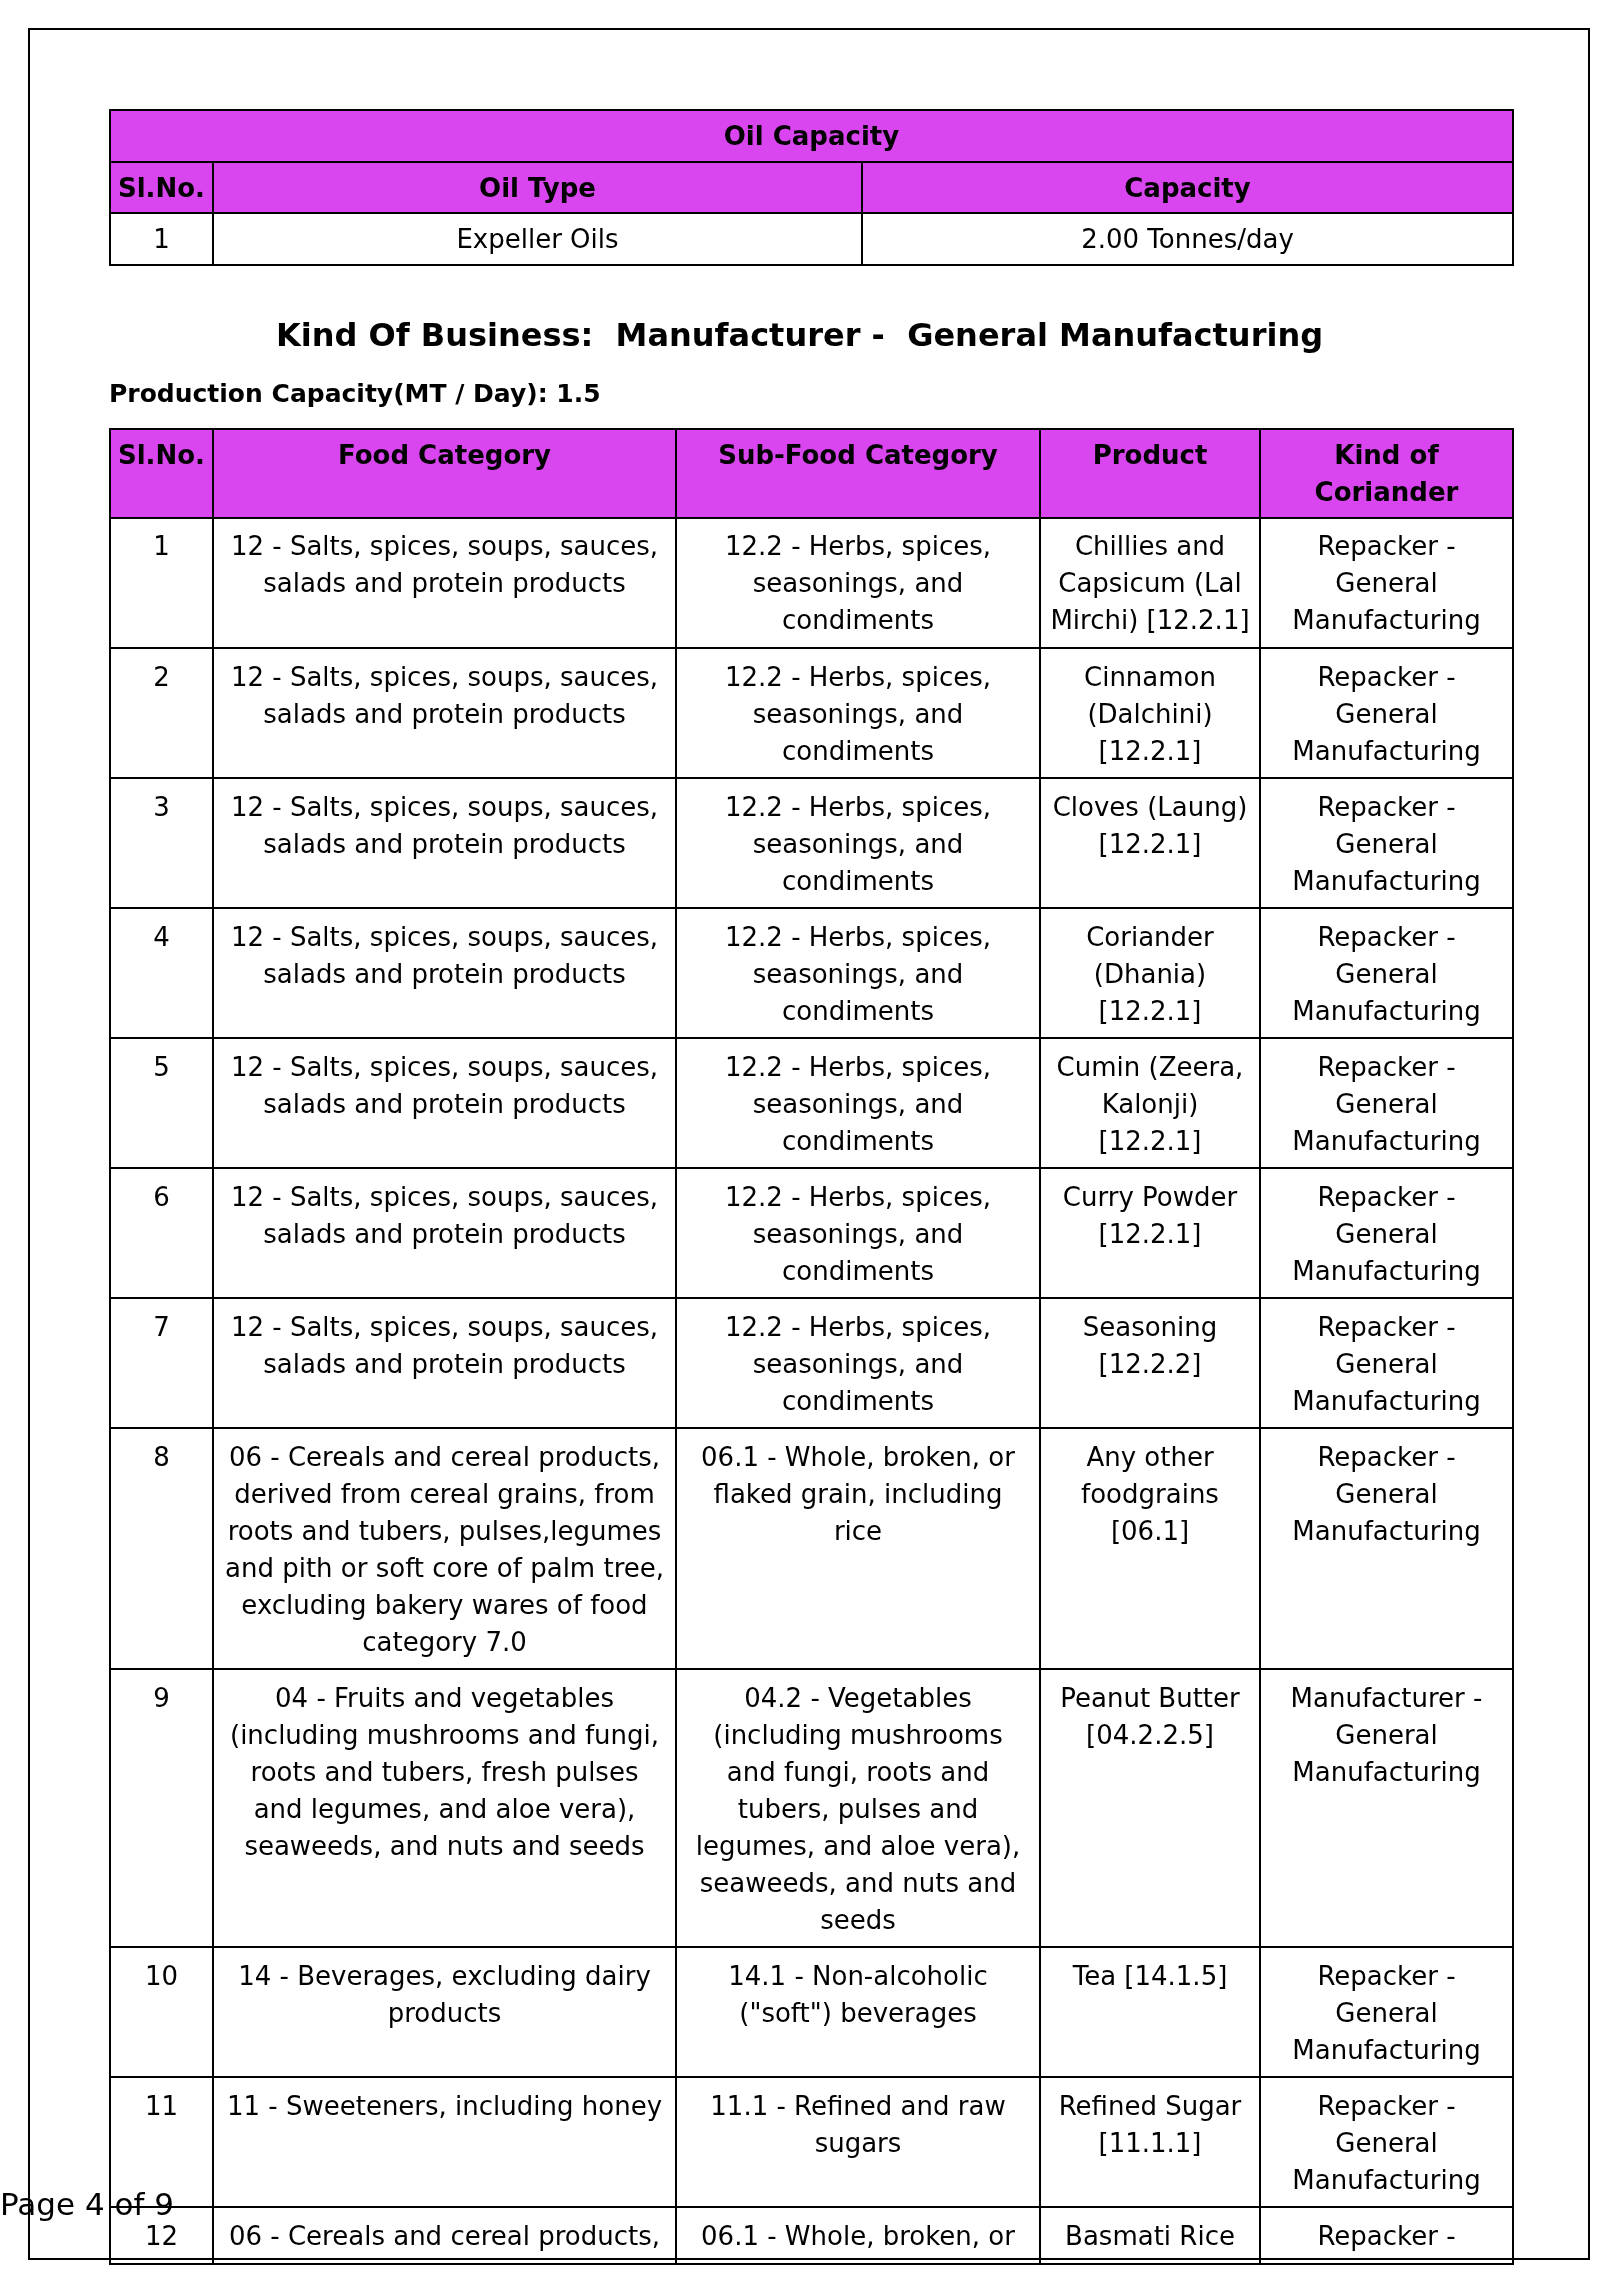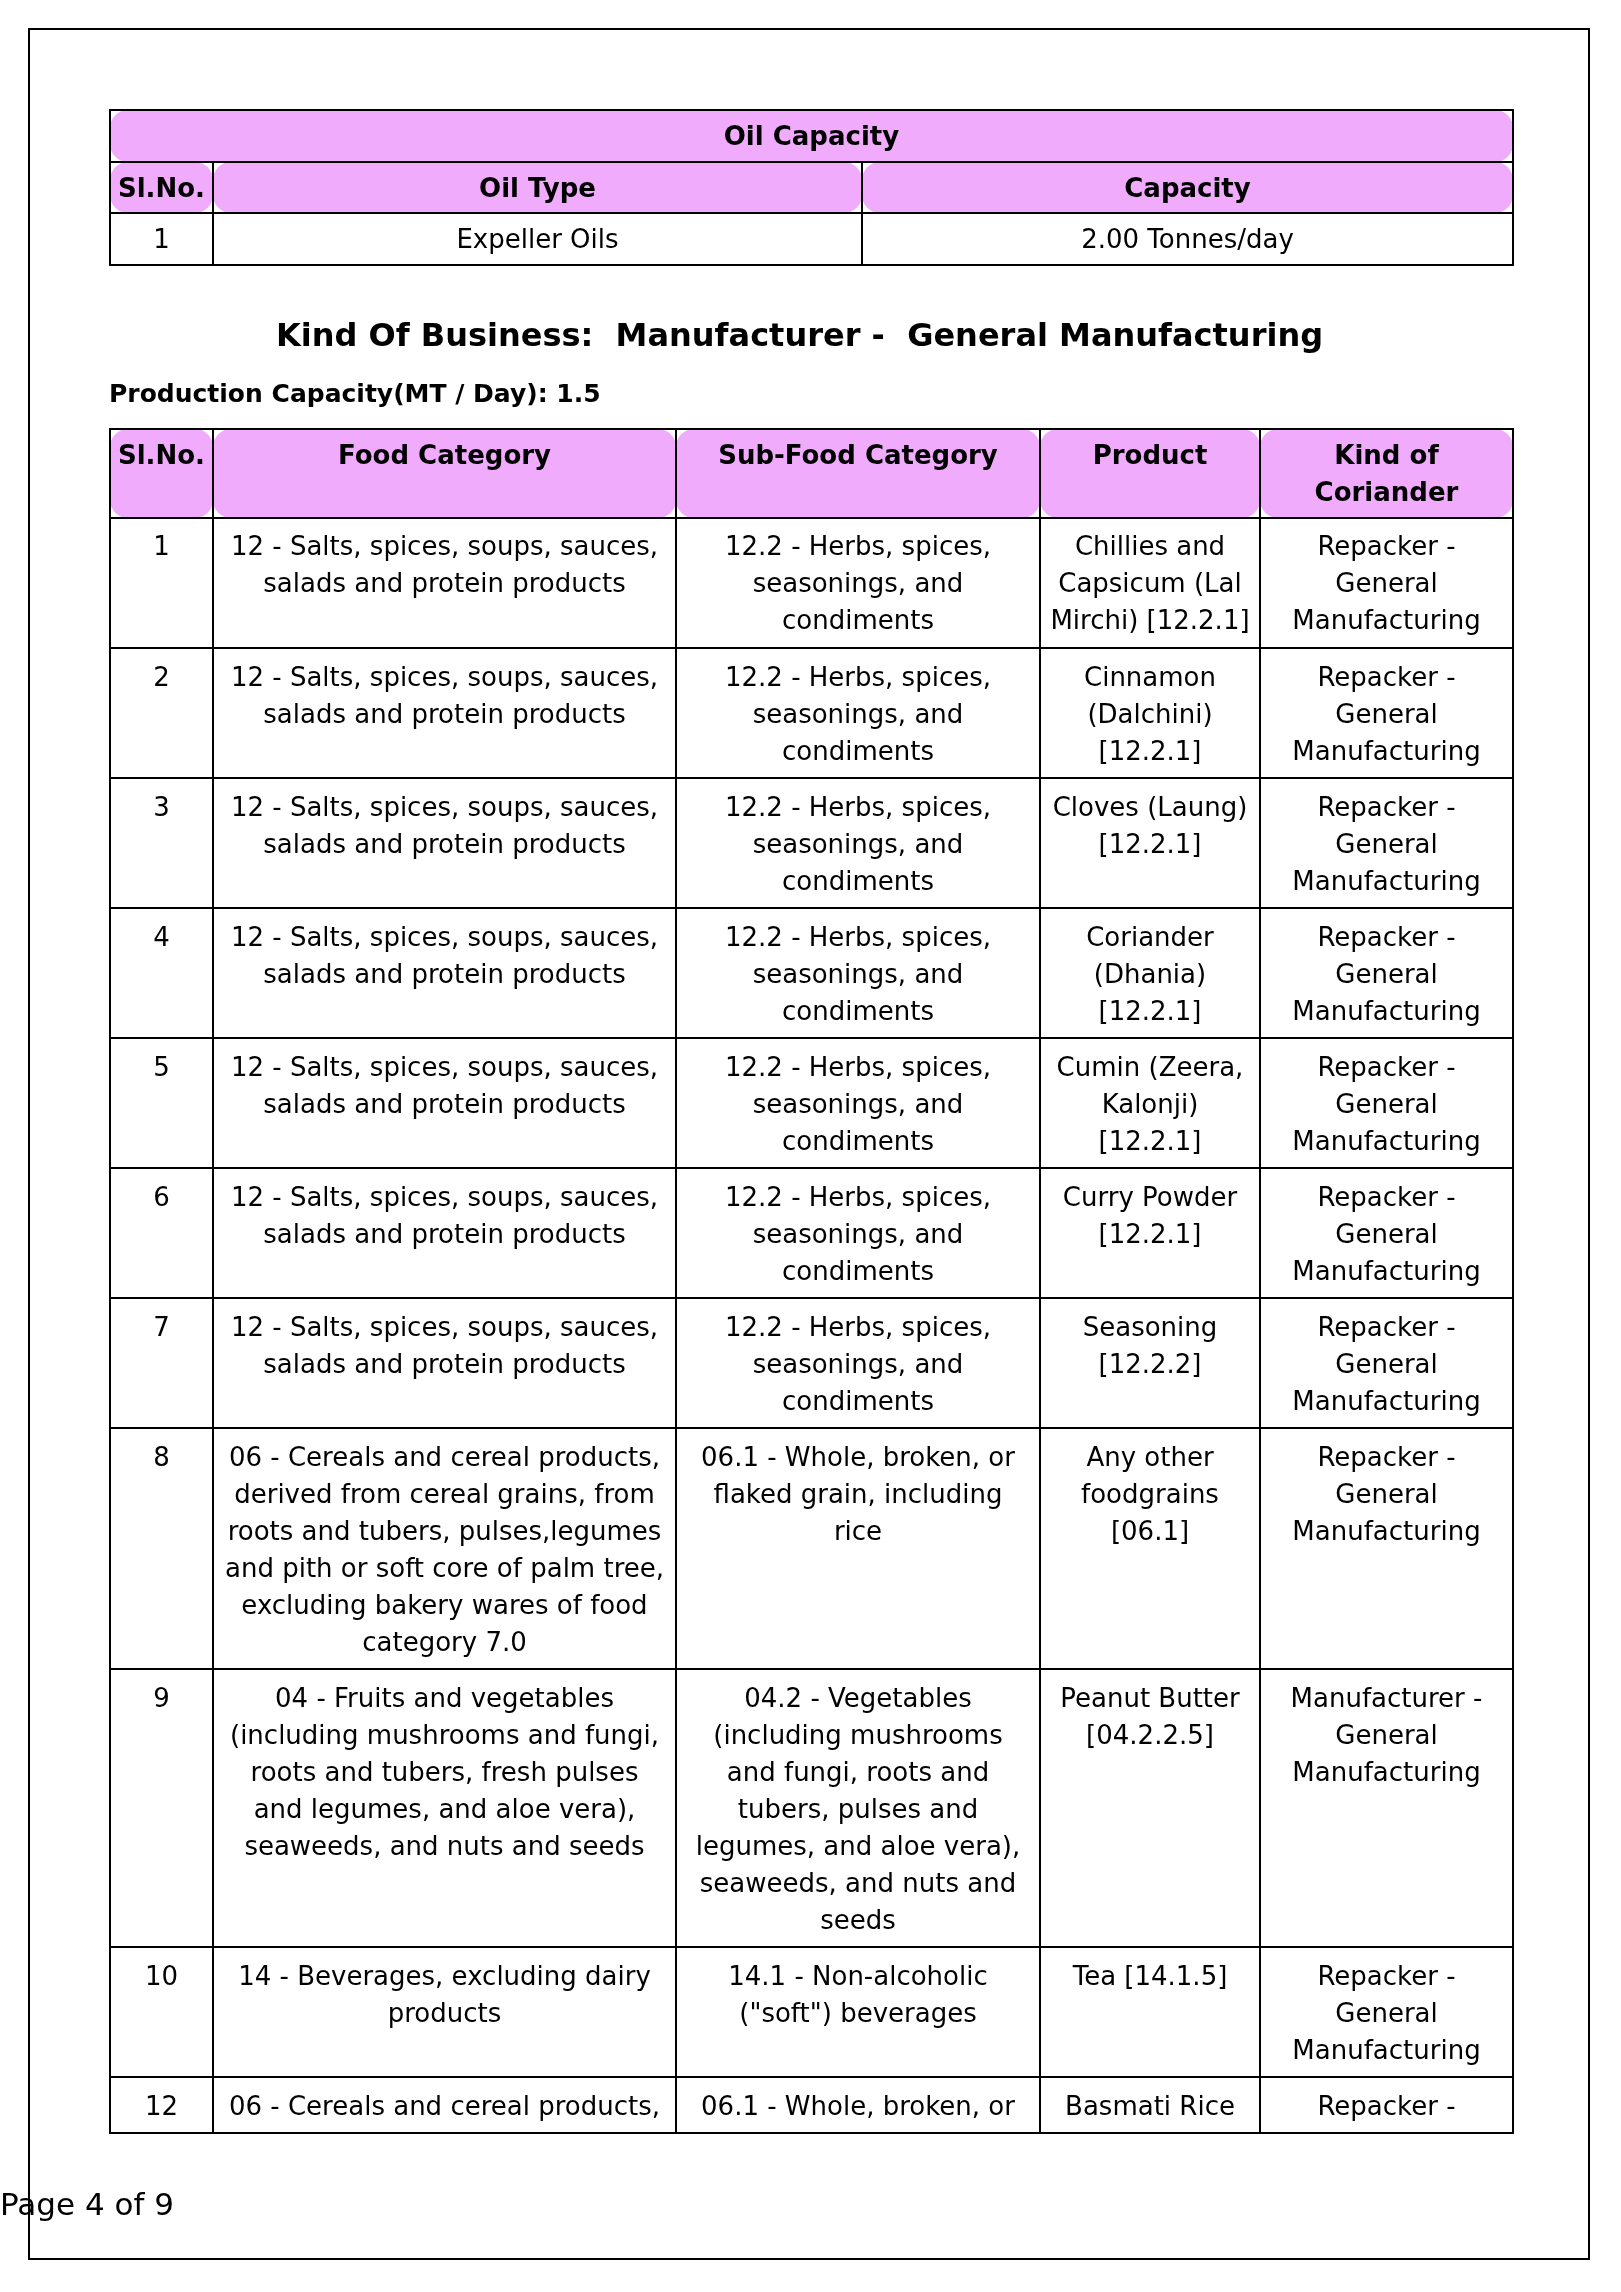--- a/index.html
+++ b/index.html
@@ -15,21 +15,21 @@
   }
   table {
     position: absolute; left: 109px; width: 1403px;
     border-collapse: collapse; table-layout: fixed;
     font-size: 26px; line-height: 37px;
   }
   td, th {
     border: 2.7px solid #000; text-align: center; vertical-align: top;
     padding: 9.9px 9px 7.2px 9px; word-wrap: break-word;
   }
-  th { background: #f0abfc; font-weight: bold; padding: 7.2px 5.4px 5.4px 5.4px; border-radius: 18px; }
+  th { background: #d946ef; font-weight: bold; padding: 7.2px 5.4px 5.4px 5.4px; }
   .oil-table { top: 109px; }
   .oil-table td { padding: 7.2px 5.4px 5.4px 5.4px; }
   .section-title {
     position: absolute; left: 98px; width: 1403px; top: 315px;
     text-align: center; font-weight: bold; font-size: 32px; line-height: 41px;
     white-space: pre;
   }
   .prod-cap {
     position: absolute; left: 109px; top: 376px;
     font-weight: bold; font-size: 25px; line-height: 36px;
@@ -154,20 +154,27 @@
       <td>Peanut Butter [04.2.2.5]</td>
       <td>Manufacturer - General Manufacturing</td>
     </tr>
     <tr style="height:124px">
       <td>10</td>
       <td>14 - Beverages, excluding dairy products</td>
       <td>14.1 - Non-alcoholic ("soft") beverages</td>
       <td>Tea [14.1.5]</td>
       <td>Repacker - General Manufacturing</td>
     </tr>
+    <tr style="height:124px">
+      <td>11</td>
+      <td>11 - Sweeteners, including honey</td>
+      <td>11.1 - Refined and raw sugars</td>
+      <td>Refined Sugar [11.1.1]</td>
+      <td>Repacker - General Manufacturing</td>
+    </tr>
     <tr style="height:50px">
       <td>12</td>
       <td>06 - Cereals and cereal products,</td>
       <td>06.1 - Whole, broken, or</td>
       <td>Basmati Rice</td>
       <td>Repacker -</td>
     </tr>
   </tbody>
 </table>
 

